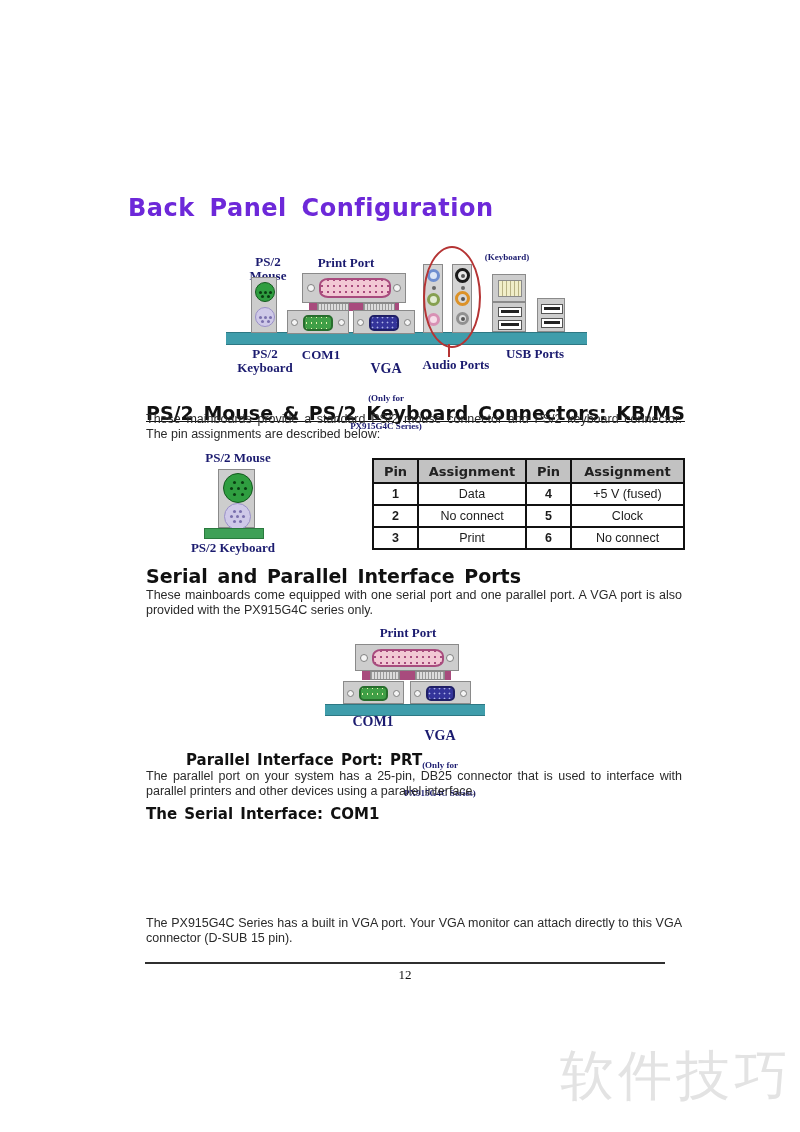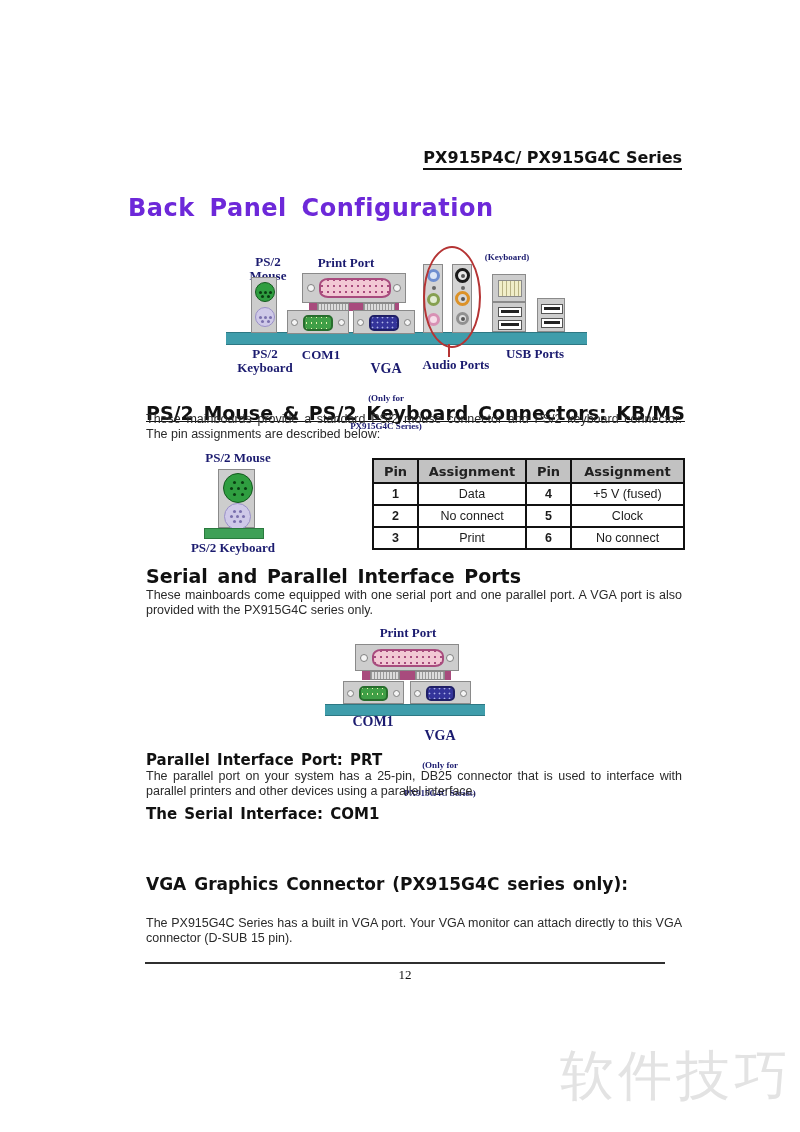--- a/index.html
+++ b/index.html
@@ -69,23 +69,20 @@
 
   .footer-line{background:#2f2f2f;}
   .page-number{font-family:"Liberation Serif",serif;font-size:13px;color:#111;text-align:center;}
   .watermark{font-size:54px;color:#e3e3e3;font-family:"DejaVu Sans",sans-serif;letter-spacing:4px;}
 </style>
 </head>
 <body>
 
 <div class="page">
 
-  <div class="abs series-header">
-    <span>PX915P4C/ PX915G4C Series</span>
-  </div>
   <div class="abs page-title">Back Panel Configuration</div>
 
   <div class="abs serif-label" style="top:255px;left:238px;width:60px;">PS/2
 Mouse</div>
   <div class="abs serif-label" style="top:256px;left:298px;width:96px;">Print Port</div>
 
   <div class="abs serif-label" style="top:235px;left:478px;width:58px;">
     <span class="serif-small">(Keyboard)</span><br>
     <span>LAN</span><br>
     <span>Port</span>
@@ -243,26 +240,25 @@
     <div class="db15 abs" style="top:4px;left:15px;width:29px;height:15px;"></div>
   </div>
   <div class="abs teal-bar" style="top:704px;left:325px;width:160px;height:10px;"></div>
   <div class="abs serif-label" style="top:714px;left:348px;width:50px;font-size:14px;">COM1</div>
   <div class="abs serif-label" style="top:714px;left:392px;width:96px;">
     <span style="font-size:14px;">VGA</span><br>
     <span class="serif-small">(Only for</span><br>
     <span class="serif-small">PX915G4C Series)</span>
   </div>
 
-  <div class="abs h3" style="top:751px;">Parallel Interface Port: PRT</div>
+  <div class="abs h3" style="top:751px;margin-left:40px;">Parallel Interface Port: PRT</div>
   <div class="abs body-text" style="top:769px;">The parallel port on your system has a 25-pin, DB25 connector that is used to interface with parallel printers and other devices using a parallel interface.</div>
 
   <div class="abs h3" style="top:805px;">The Serial Interface: COM1</div>
 
-  <div class="abs h3 h3big" style="top:874px;">VGA Graphics Connector (PX915G4C series only):</div>
   <div class="abs body-text" style="top:893px;margin-top:23px;">The PX915G4C Series has a built in VGA port. Your VGA monitor can attach directly to this VGA connector (D-SUB 15 pin).</div>
 
   <div class="abs footer-line" style="top:962px;left:145px;width:520px;height:2px;"></div>
   <div class="abs page-number" style="top:967px;left:145px;width:520px;">12</div>
 
   <div class="abs watermark" style="top:1040px;left:560px;">软件技巧</div>
 
 </div>
 
 </body></html>

